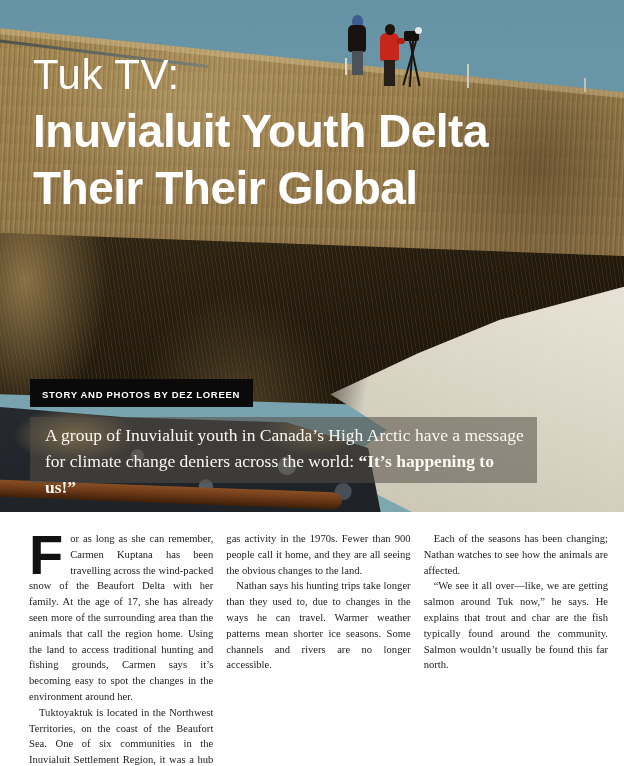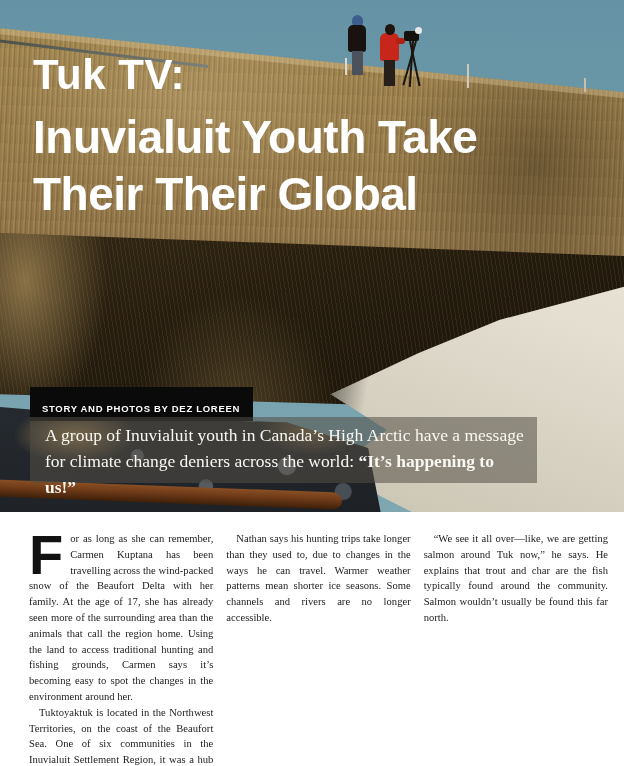--- a/index.html
+++ b/index.html
@@ -99,36 +99,35 @@
   .tri-c { left: 415px; top: 41px; transform: rotate(16deg); }
 
   
   .hero-title {
     position: absolute; left: 33px; top: 54px;
     color: #ffffff;
     font-family: "Liberation Sans", sans-serif;
     line-height: 1;
   }
   .title-light {
-    font-size: 42px; font-weight: 700; letter-spacing: 0.5px;
-    margin-bottom: 13px;
+    font-size: 42px; font-weight: 400; letter-spacing: 0.5px;
+    margin-bottom: 7px;
   }
   .title-bold {
     font-size: 46px; font-weight: 700; letter-spacing: -0.5px;
     line-height: 57px;
   }
   .byline-box {
     position: absolute; left: 30px; top: 379px;
     background: #0a0a0a;
     color: #ffffff;
     font-family: "Liberation Sans", sans-serif;
     font-size: 9.5px; font-weight: 700; letter-spacing: 0.7px;
-    padding: 16px 13px 7px 12px;
+    padding: 10px 13px 7px 12px;
     white-space: nowrap;
-    margin-top: 8px;
   }
   .deck-box {
     position: absolute; left: 30px; top: 417px;
     width: 507px; height: 66px;
     background: rgba(84,78,70,0.55);
     color: #faf8f2;
     font-family: Liberation Serif, serif;
     font-size: 17.5px; line-height: 26px;
     padding: 5px 10px 0 15px;
   }
@@ -187,35 +186,37 @@
     <div class="marker marker-2"></div>
     <div class="marker marker-3"></div>
 
     <div class="layer brush-dark"></div>
     <div class="layer snow-field"></div>
     <div class="layer rocks-bottom"></div>
     <div class="rust-pipe"></div>
 
     <div class="hero-title">
       <div class="title-light">Tuk TV:</div>
-      <div class="title-bold">Inuvialuit Youth Take</div>
+      <div class="title-bold">Inuvialuit Youth Delta</div>
       <div class="title-bold">Their Their Global</div>
     </div>
 
     <div class="byline-box">STORY AND PHOTOS BY DEZ LOREEN</div>
 
     <div class="deck-box"><span>A group of Inuvialuit youth in Canada’s High Arctic have a message for climate change deniers across the world: </span><span class="deck-bold">“It’s happening to us!”</span></div>
   </div>
 
   <div class="article">
       <div class="col">
         <p class="para"><span class="dropcap">F</span>or as long as she can remember, Carmen Kuptana has been travelling across the wind-packed snow of the Beaufort Delta with her family. At the age of 17, she has already seen more of the surrounding area than the animals that call the region home. Using the land to access traditional hunting and fishing grounds, Carmen says it’s becoming easy to spot the changes in the environment around her.</p>
         <p class="para indent">Tuktoyaktuk is located in the Northwest Territories, on the coast of the Beaufort Sea. One of six communities in the Inuvialuit Settlement Region, it was a hub for oil and</p>
       </div>
       <div class="col">
+        <p class="para">gas activity in the 1970s. Fewer than 900 people call it home, and they are all seeing the obvious changes to the land.</p>
         <p class="para indent">Nathan says his hunting trips take longer than they used to, due to changes in the ways he can travel. Warmer weather patterns mean shorter ice seasons. Some channels and rivers are no longer accessible.</p>
       </div>
       <div class="col">
+        <p class="para indent">Each of the seasons has been changing; Nathan watches to see how the animals are affected.</p>
         <p class="para indent">“We see it all over—like, we are getting salmon around Tuk now,” he says. He explains that trout and char are the fish typically found around the community. Salmon wouldn’t usually be found this far north.</p>
       </div>
     </div>
 
 </div>
 
 </body></html>

